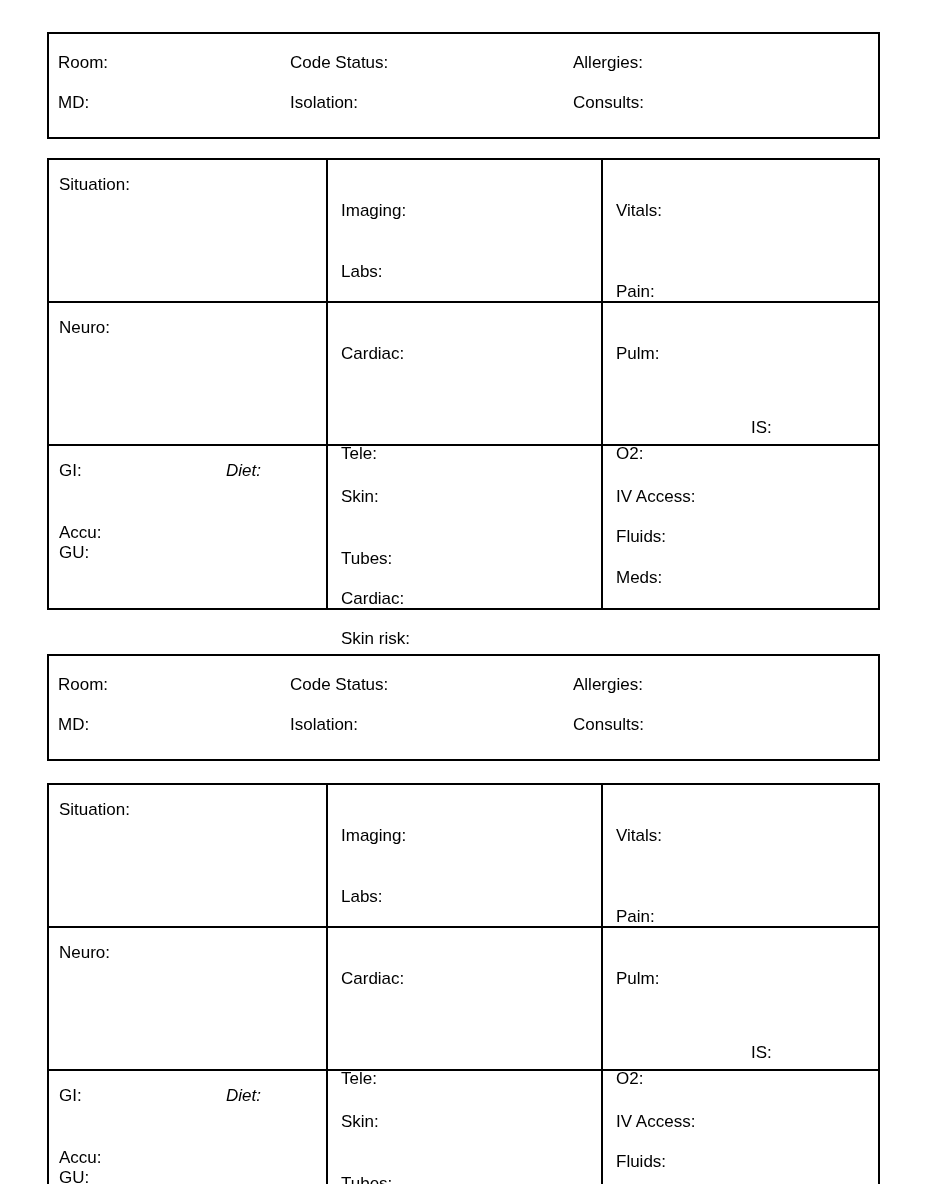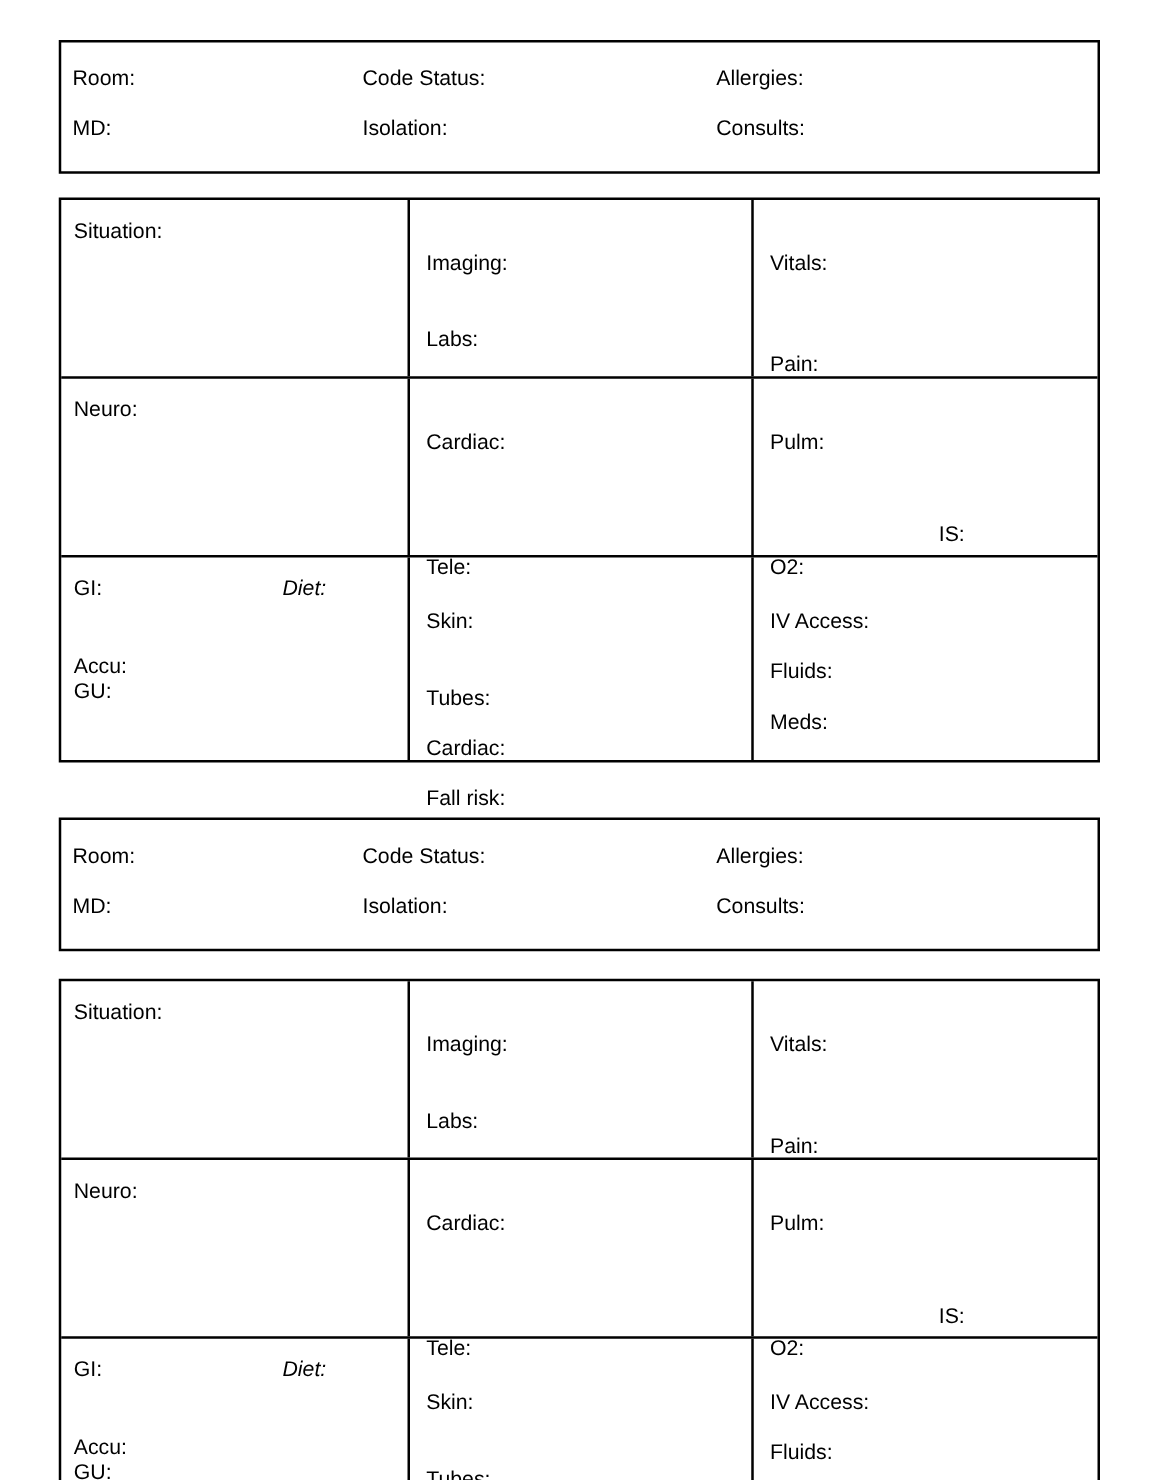--- a/index.html
+++ b/index.html
@@ -150,21 +150,21 @@
         <div class="gcol col1">
           <span class="fld x0" style="top:15px;">GI:</span>
           <span class="fld x3" style="top:15px;">Diet:</span>
           <span class="fld x0" style="top:77px;">Accu:</span>
           <span class="fld x0" style="top:97px;">GU:</span>
         </div>
         <div class="gcol col2">
           <span class="fld x1" style="top:15px;">Skin:</span>
           <span class="fld x1" style="top:77px;">Tubes:</span>
           <span class="fld x1" style="top:117px;">Cardiac:</span>
-          <span class="fld x1" style="top:157px;">Fall risk:</span>
+          <span class="fld x1" style="top:157px;">Skin risk:</span>
         </div>
         <div class="gcol col3">
           <span class="fld x1" style="top:15px;">IV Access:</span>
           <span class="fld x1" style="top:55px;">Fluids:</span>
           <span class="fld x1" style="top:96px;">Meds:</span>
         </div>
       </div>
 
     </div>
   </div>

